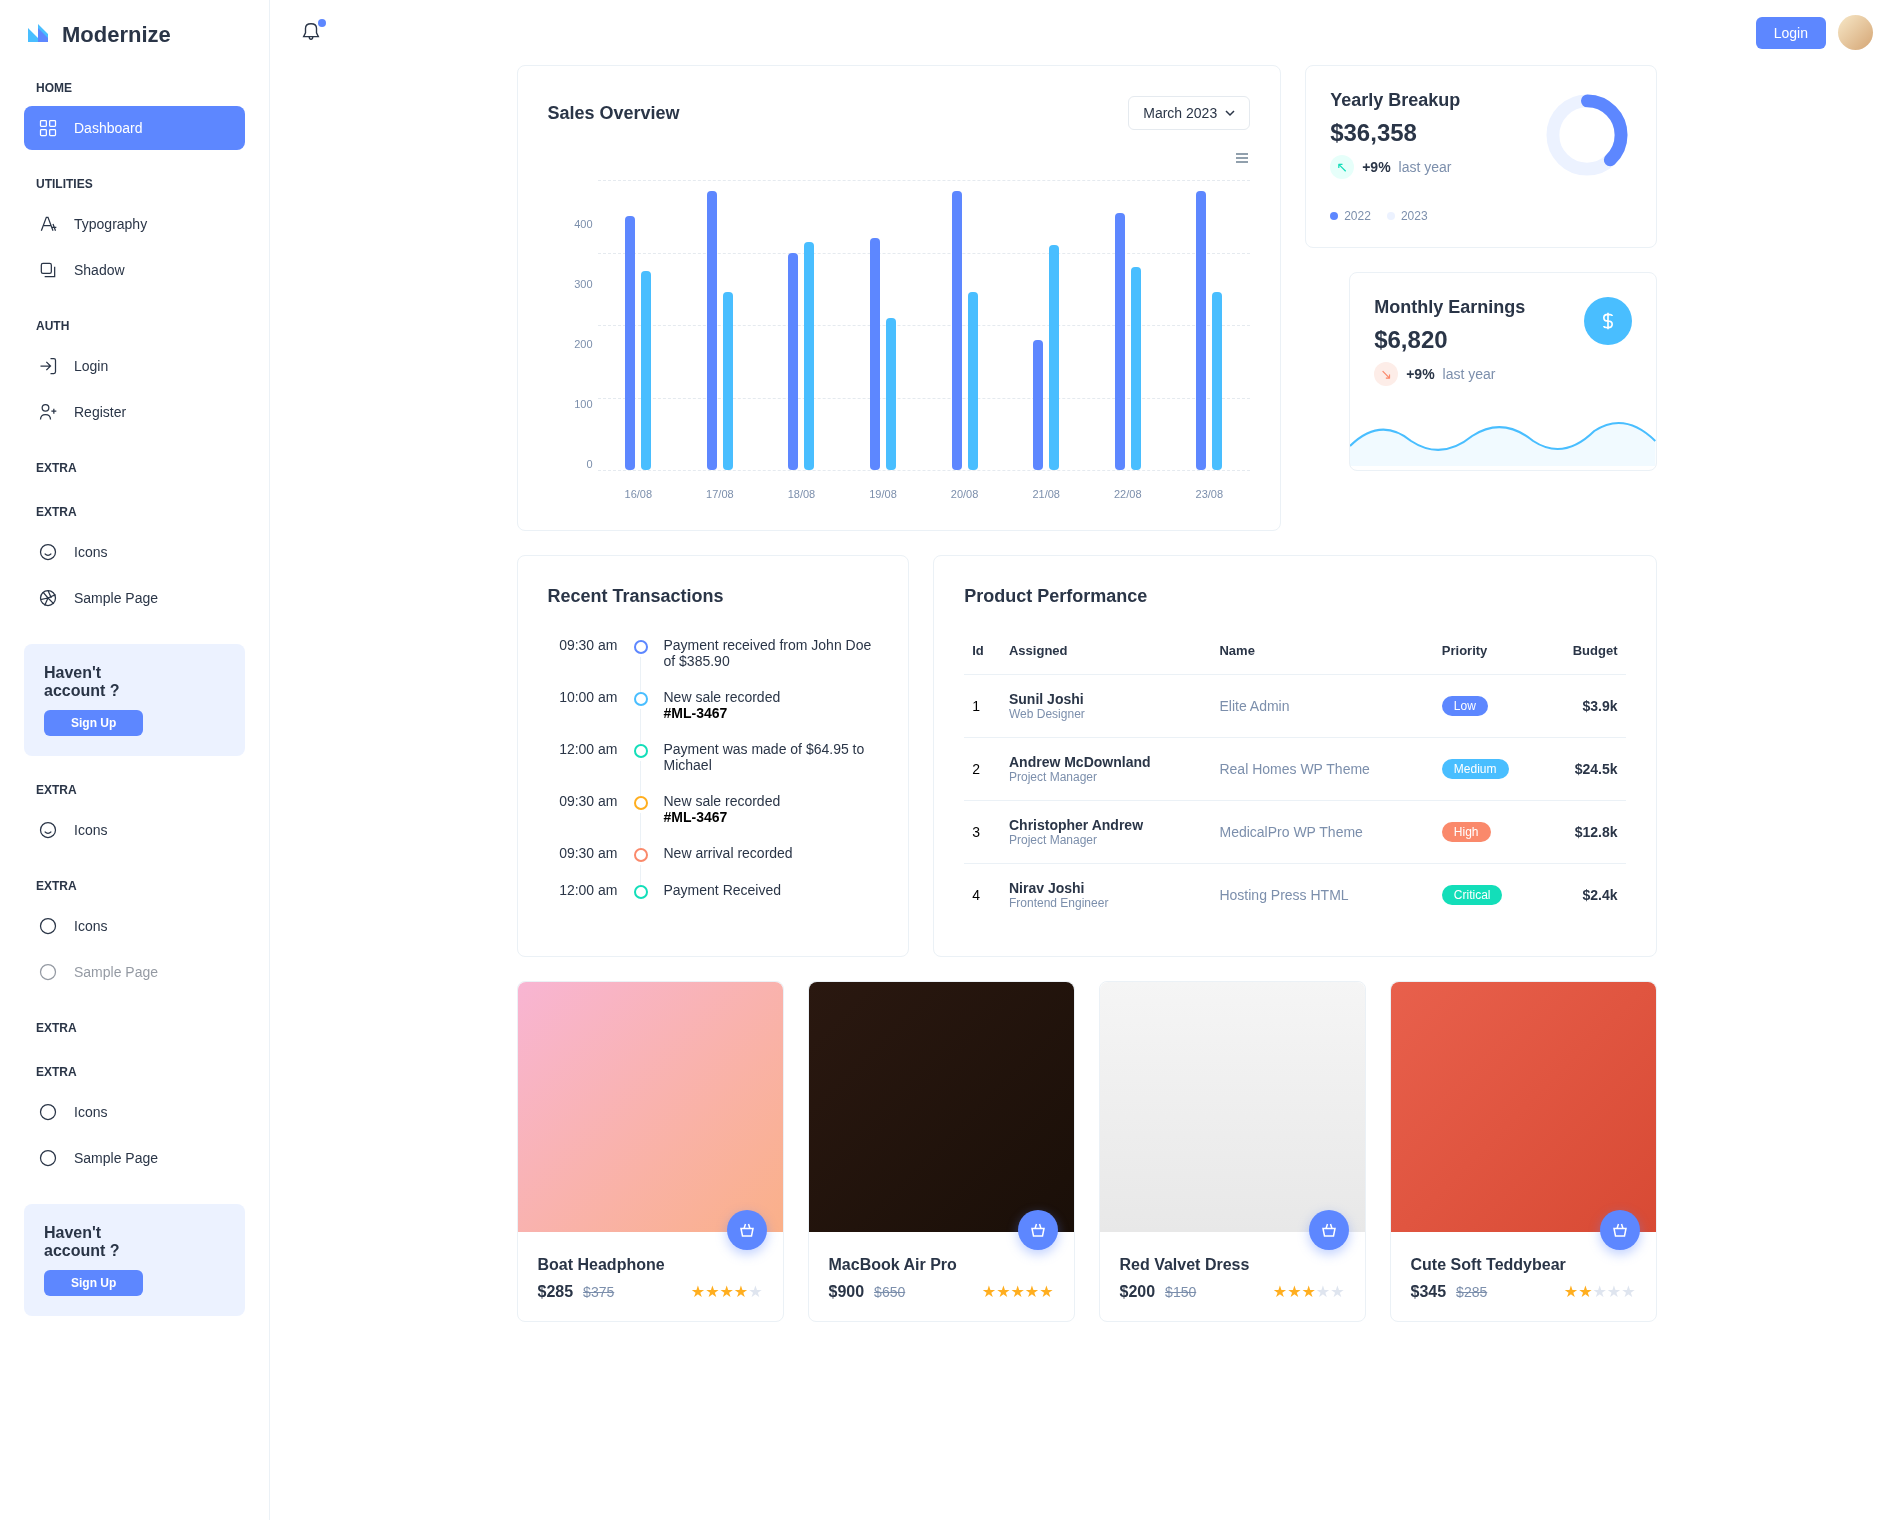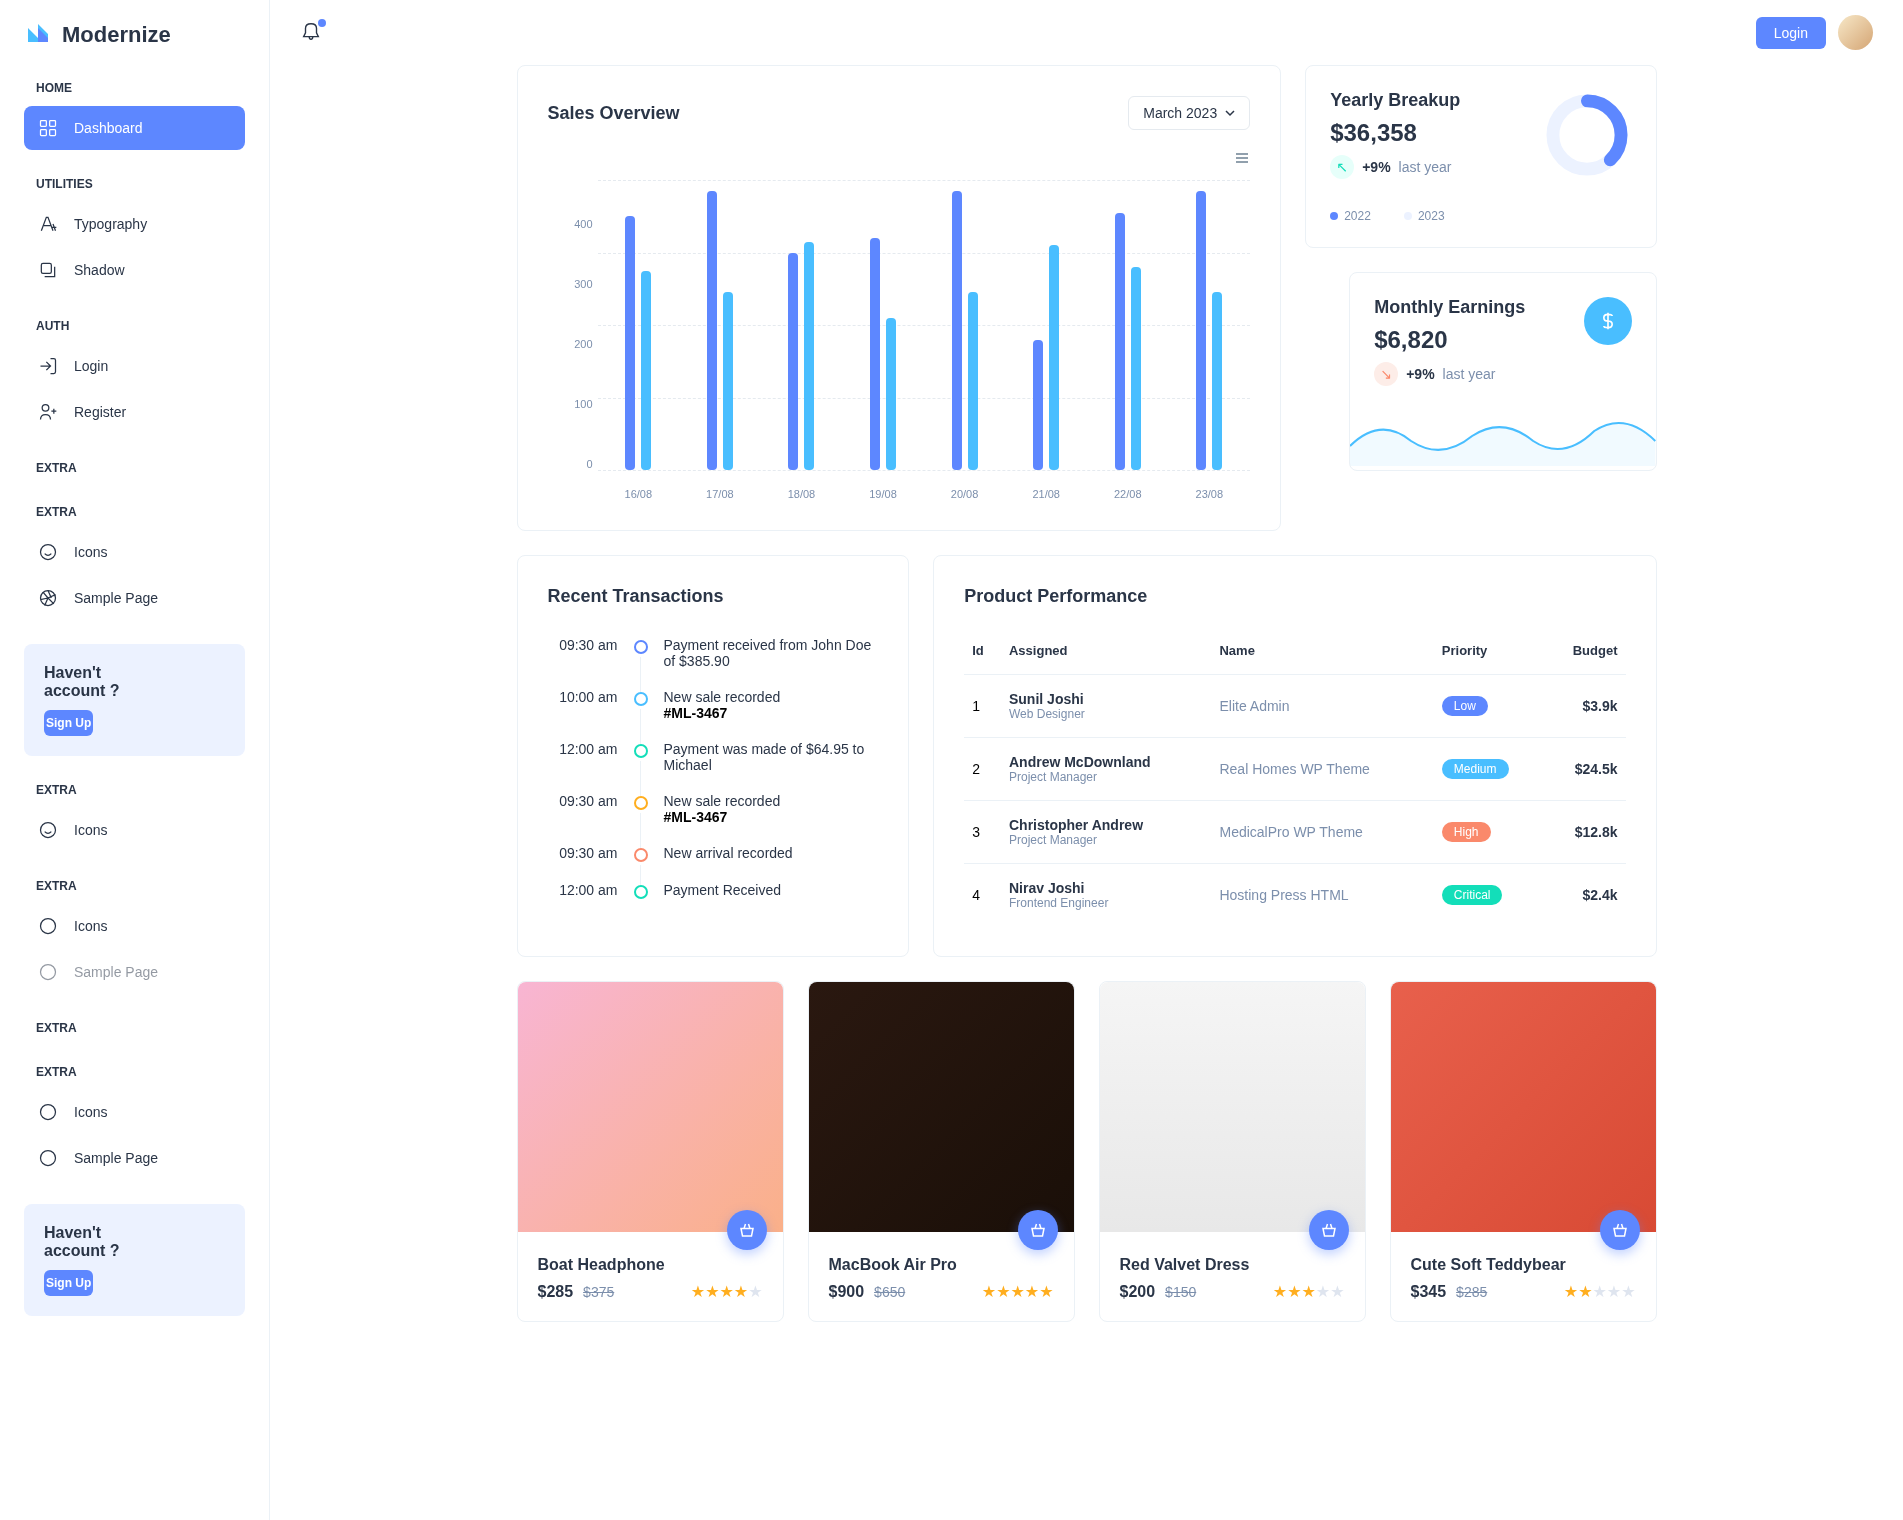--- a/index.html
+++ b/index.html
@@ -6,21 +6,21 @@
 body { background: #fff; display: flex; width: 1903px; height: 1520px; transform-origin: top left; }
 .sidebar { width: 270px; border-right: 1px solid #ebf1f6; padding: 20px 24px; overflow-y: auto; }
 .logo { display: flex; align-items: flex-end; gap: 10px; font-size: 22px; font-weight: 700; color: #2a3547; margin-bottom: 30px; }
 .logo-icon { width: 28px; height: 28px; }
 .nav-section-label { font-size: 12px; font-weight: 700; color: #2a3547; text-transform: uppercase; margin: 24px 0 8px; padding: 3px 12px; }
 .nav-item { display: flex; align-items: center; gap: 16px; padding: 12px 14px; border-radius: 8px; color: #2a3547; font-size: 14px; cursor: pointer; margin-bottom: 2px; }
 .nav-item.active { background: #5d87ff; color: #fff; }
 .nav-icon { width: 20px; height: 20px; stroke: currentColor; fill: none; stroke-width: 1.5; }
 .promo-box { background: #ecf2ff; border-radius: 8px; padding: 20px; margin-top: 24px; position: relative; overflow: hidden; }
 .promo-box h4 { font-size: 16px; font-weight: 600; color: #2a3547; }
-.promo-btn { background: #5d87ff; color: #fff; border: none; padding: 6px 2px; border-radius: 6px; font-size: 12px; font-weight: 600; margin-top: 10px; cursor: pointer; }
+.promo-btn { background: #5d87ff; color: #fff; border: none; padding: 6px 27px; border-radius: 6px; font-size: 12px; font-weight: 600; margin-top: 10px; cursor: pointer; }
 .main { flex: 1; display: flex; flex-direction: column; }
 .header { display: flex; justify-content: space-between; align-items: center; padding: 15px 30px; }
 .bell { position: relative; width: 24px; height: 24px; cursor: pointer; }
 .bell-dot { position: absolute; top: -2px; right: -2px; width: 8px; height: 8px; background: #5d87ff; border-radius: 50%; }
 .header-right { display: flex; align-items: center; gap: 12px; }
 .login-btn { background: #5d87ff; color: #fff; border: none; padding: 8px 18px; border-radius: 6px; font-size: 14px; font-weight: 500; cursor: pointer; }
 .avatar { width: 35px; height: 35px; border-radius: 50%; background: linear-gradient(135deg,#f7e8c8,#d4a574); cursor: pointer; }
 .content { padding: 0 30px 30px; max-width: 1200px; margin: 0 auto; width: 100%; }
 .row { display: flex; gap: 24px; margin-bottom: 24px; }
 .card { border: 1px solid #ebf1f6; border-radius: 8px; background: #fff; }
@@ -39,21 +39,21 @@
 .bar.b1 { background: #5d87ff; }
 .bar.b2 { background: #49beff; }
 .x-axis { position: absolute; left: 50px; right: 0; bottom: 0; display: flex; justify-content: space-around; font-size: 11px; color: #7c8fac; }
 .breakup-card, .earnings-card { padding: 24px; }
 .big-num { font-size: 24px; font-weight: 600; color: #2a3547; margin: 8px 0; }
 .trend { display: flex; align-items: center; gap: 8px; font-size: 14px; }
 .trend-icon { width: 24px; height: 24px; background: #e6fffa; border-radius: 50%; display: flex; align-items: center; justify-content: center; color: #13deb9; }
 .trend-icon.down { background: #fdede8; color: #fa896b; }
 .trend-pct { color: #2a3547; font-weight: 600; }
 .trend-label { color: #7c8fac; }
-.legend { display: flex; gap: 33px; margin-top: 30px; font-size: 12px; color: #7c8fac; }
+.legend { display: flex; gap: 16px; margin-top: 30px; font-size: 12px; color: #7c8fac; }
 .legend-item { display: flex; align-items: center; gap: 6px; }
 .legend-dot { width: 8px; height: 8px; border-radius: 50%; }
 .donut { position: absolute; right: 24px; top: 24px; width: 90px; height: 90px; }
 .breakup-card { position: relative; }
 .earnings-card { position: relative; overflow: hidden; margin-left: 44px; }
 .earnings-icon { position: absolute; right: 24px; top: 24px; width: 48px; height: 48px; background: #49beff; border-radius: 50%; display: flex; align-items: center; justify-content: center; color: #fff; }
 .spark { width: 100%; height: 60px; margin-top: 20px; margin-bottom: -24px; margin-left: -24px; margin-right: -24px; width: calc(100% + 48px); }
 .trans-card { flex: 1; padding: 30px; }
 .perf-card { flex: 2; padding: 30px; }
 .timeline { margin-top: 30px; }

